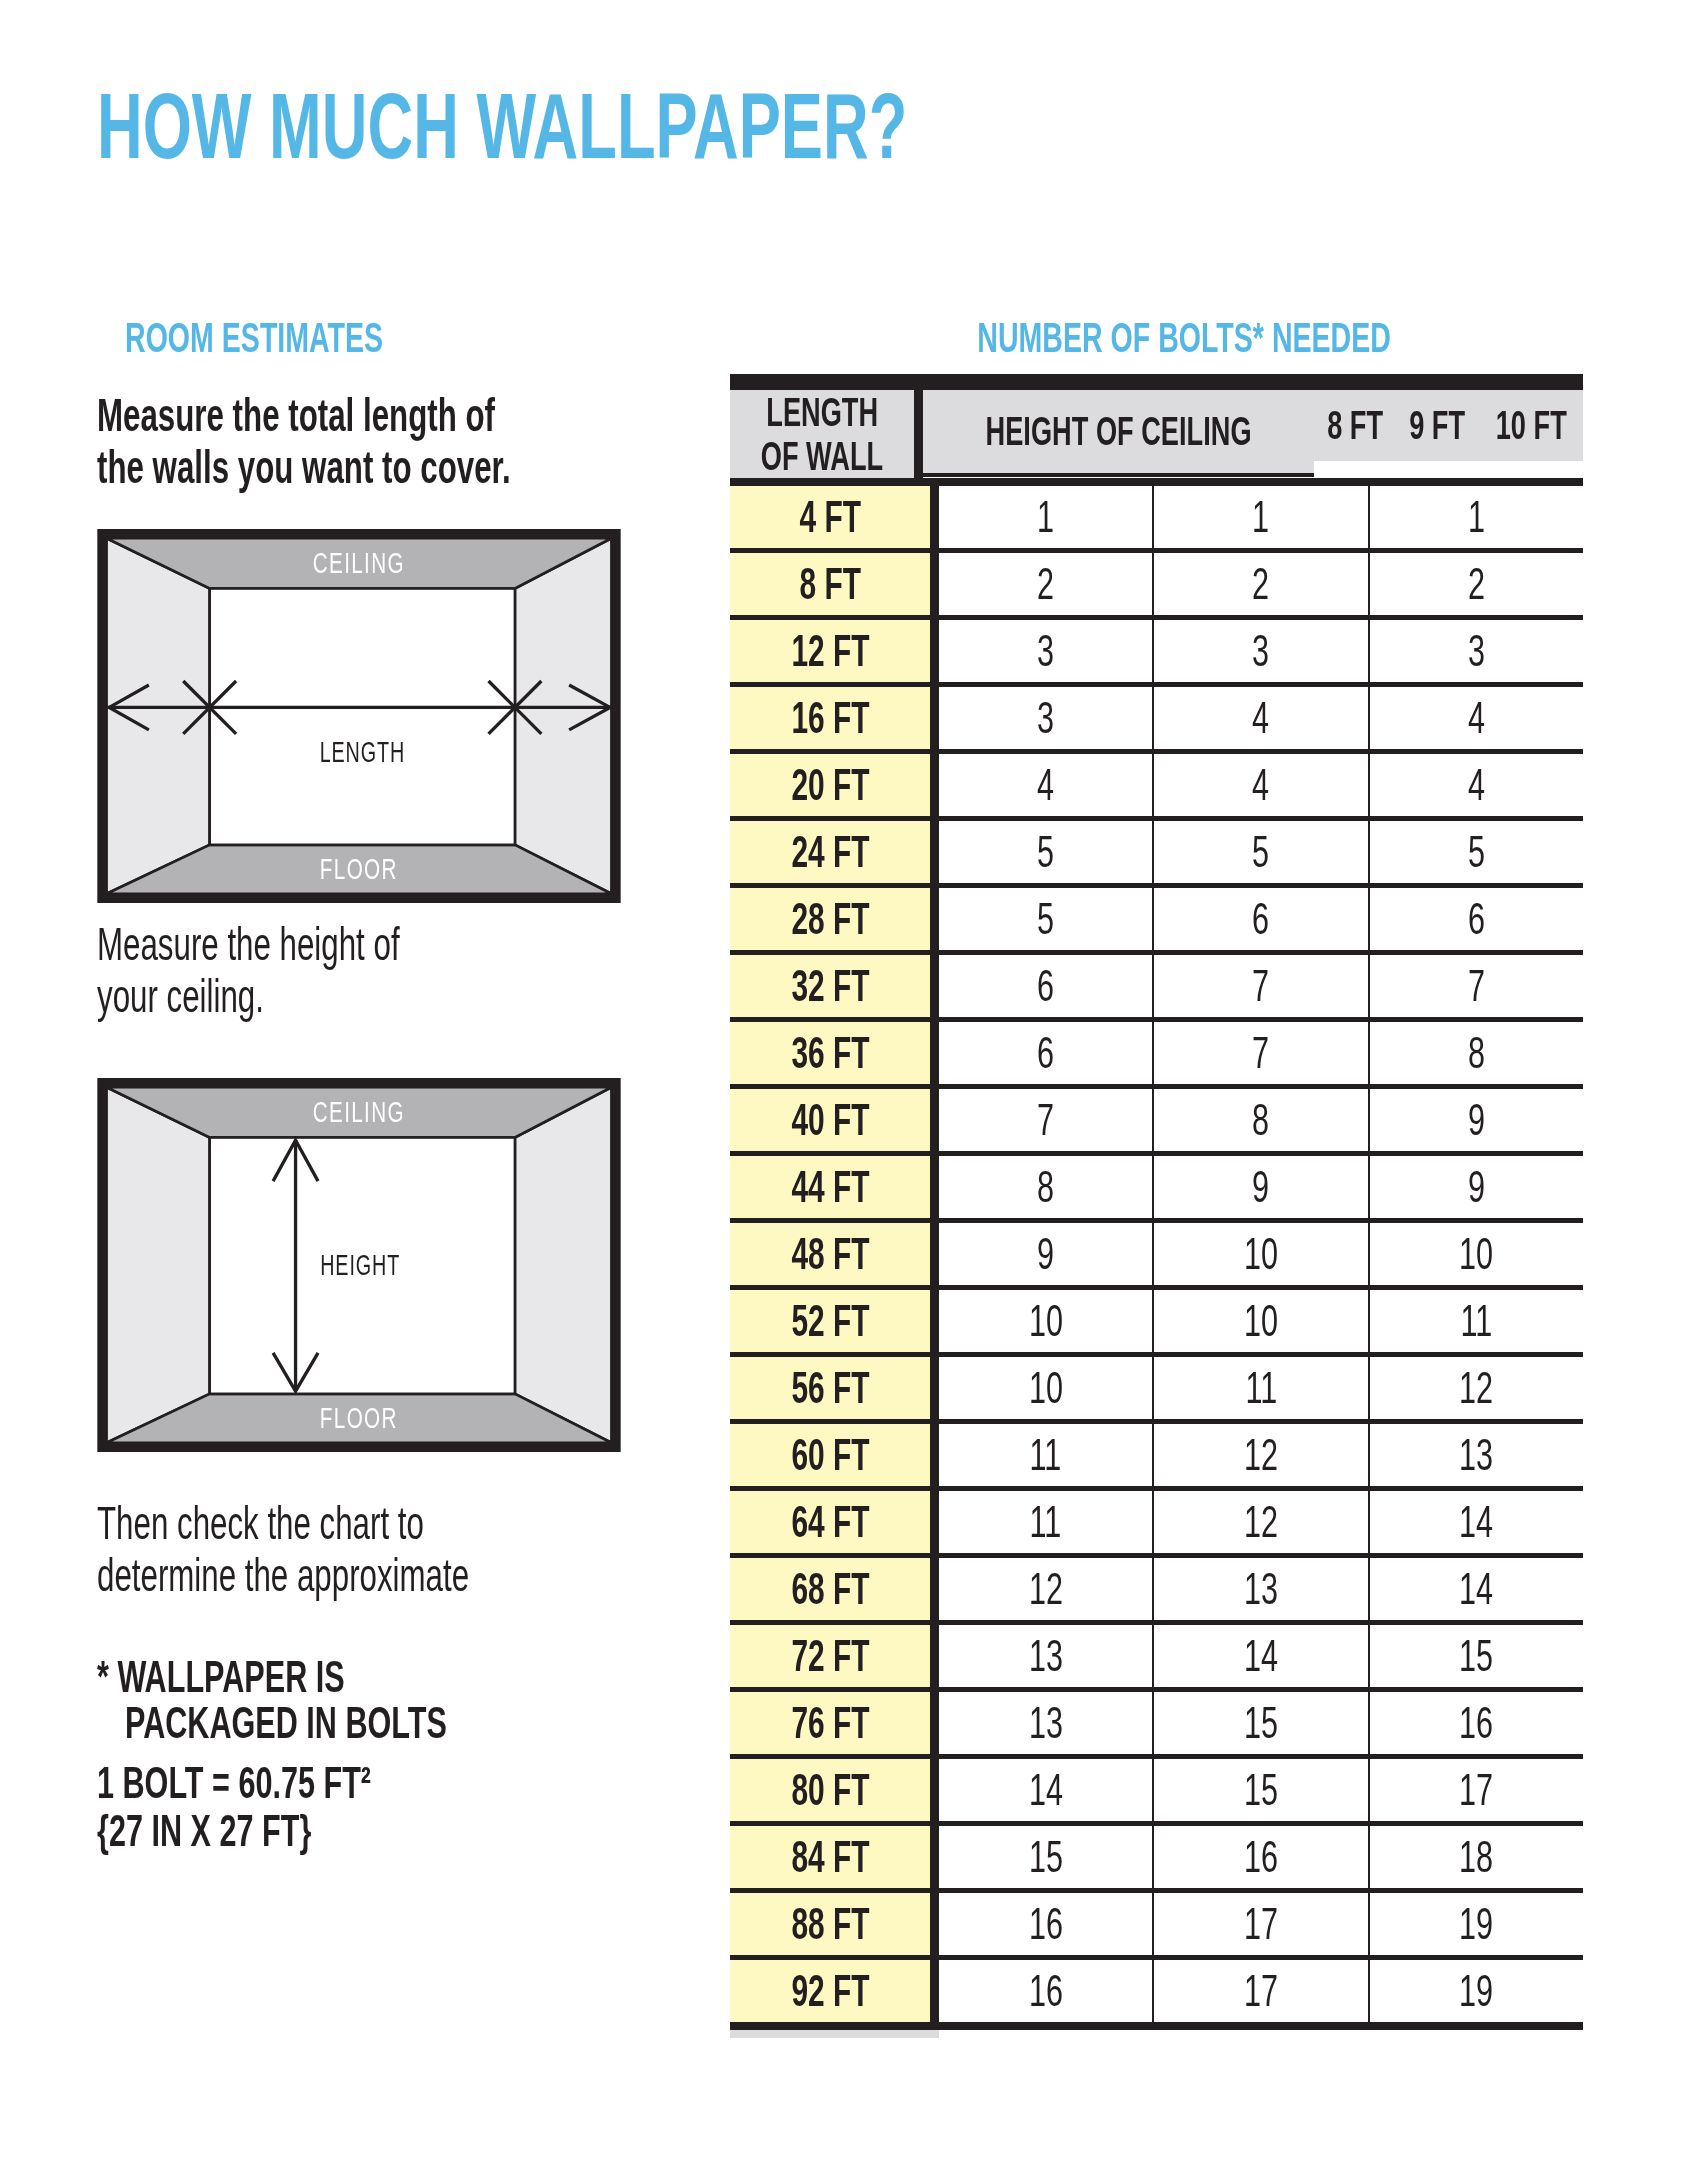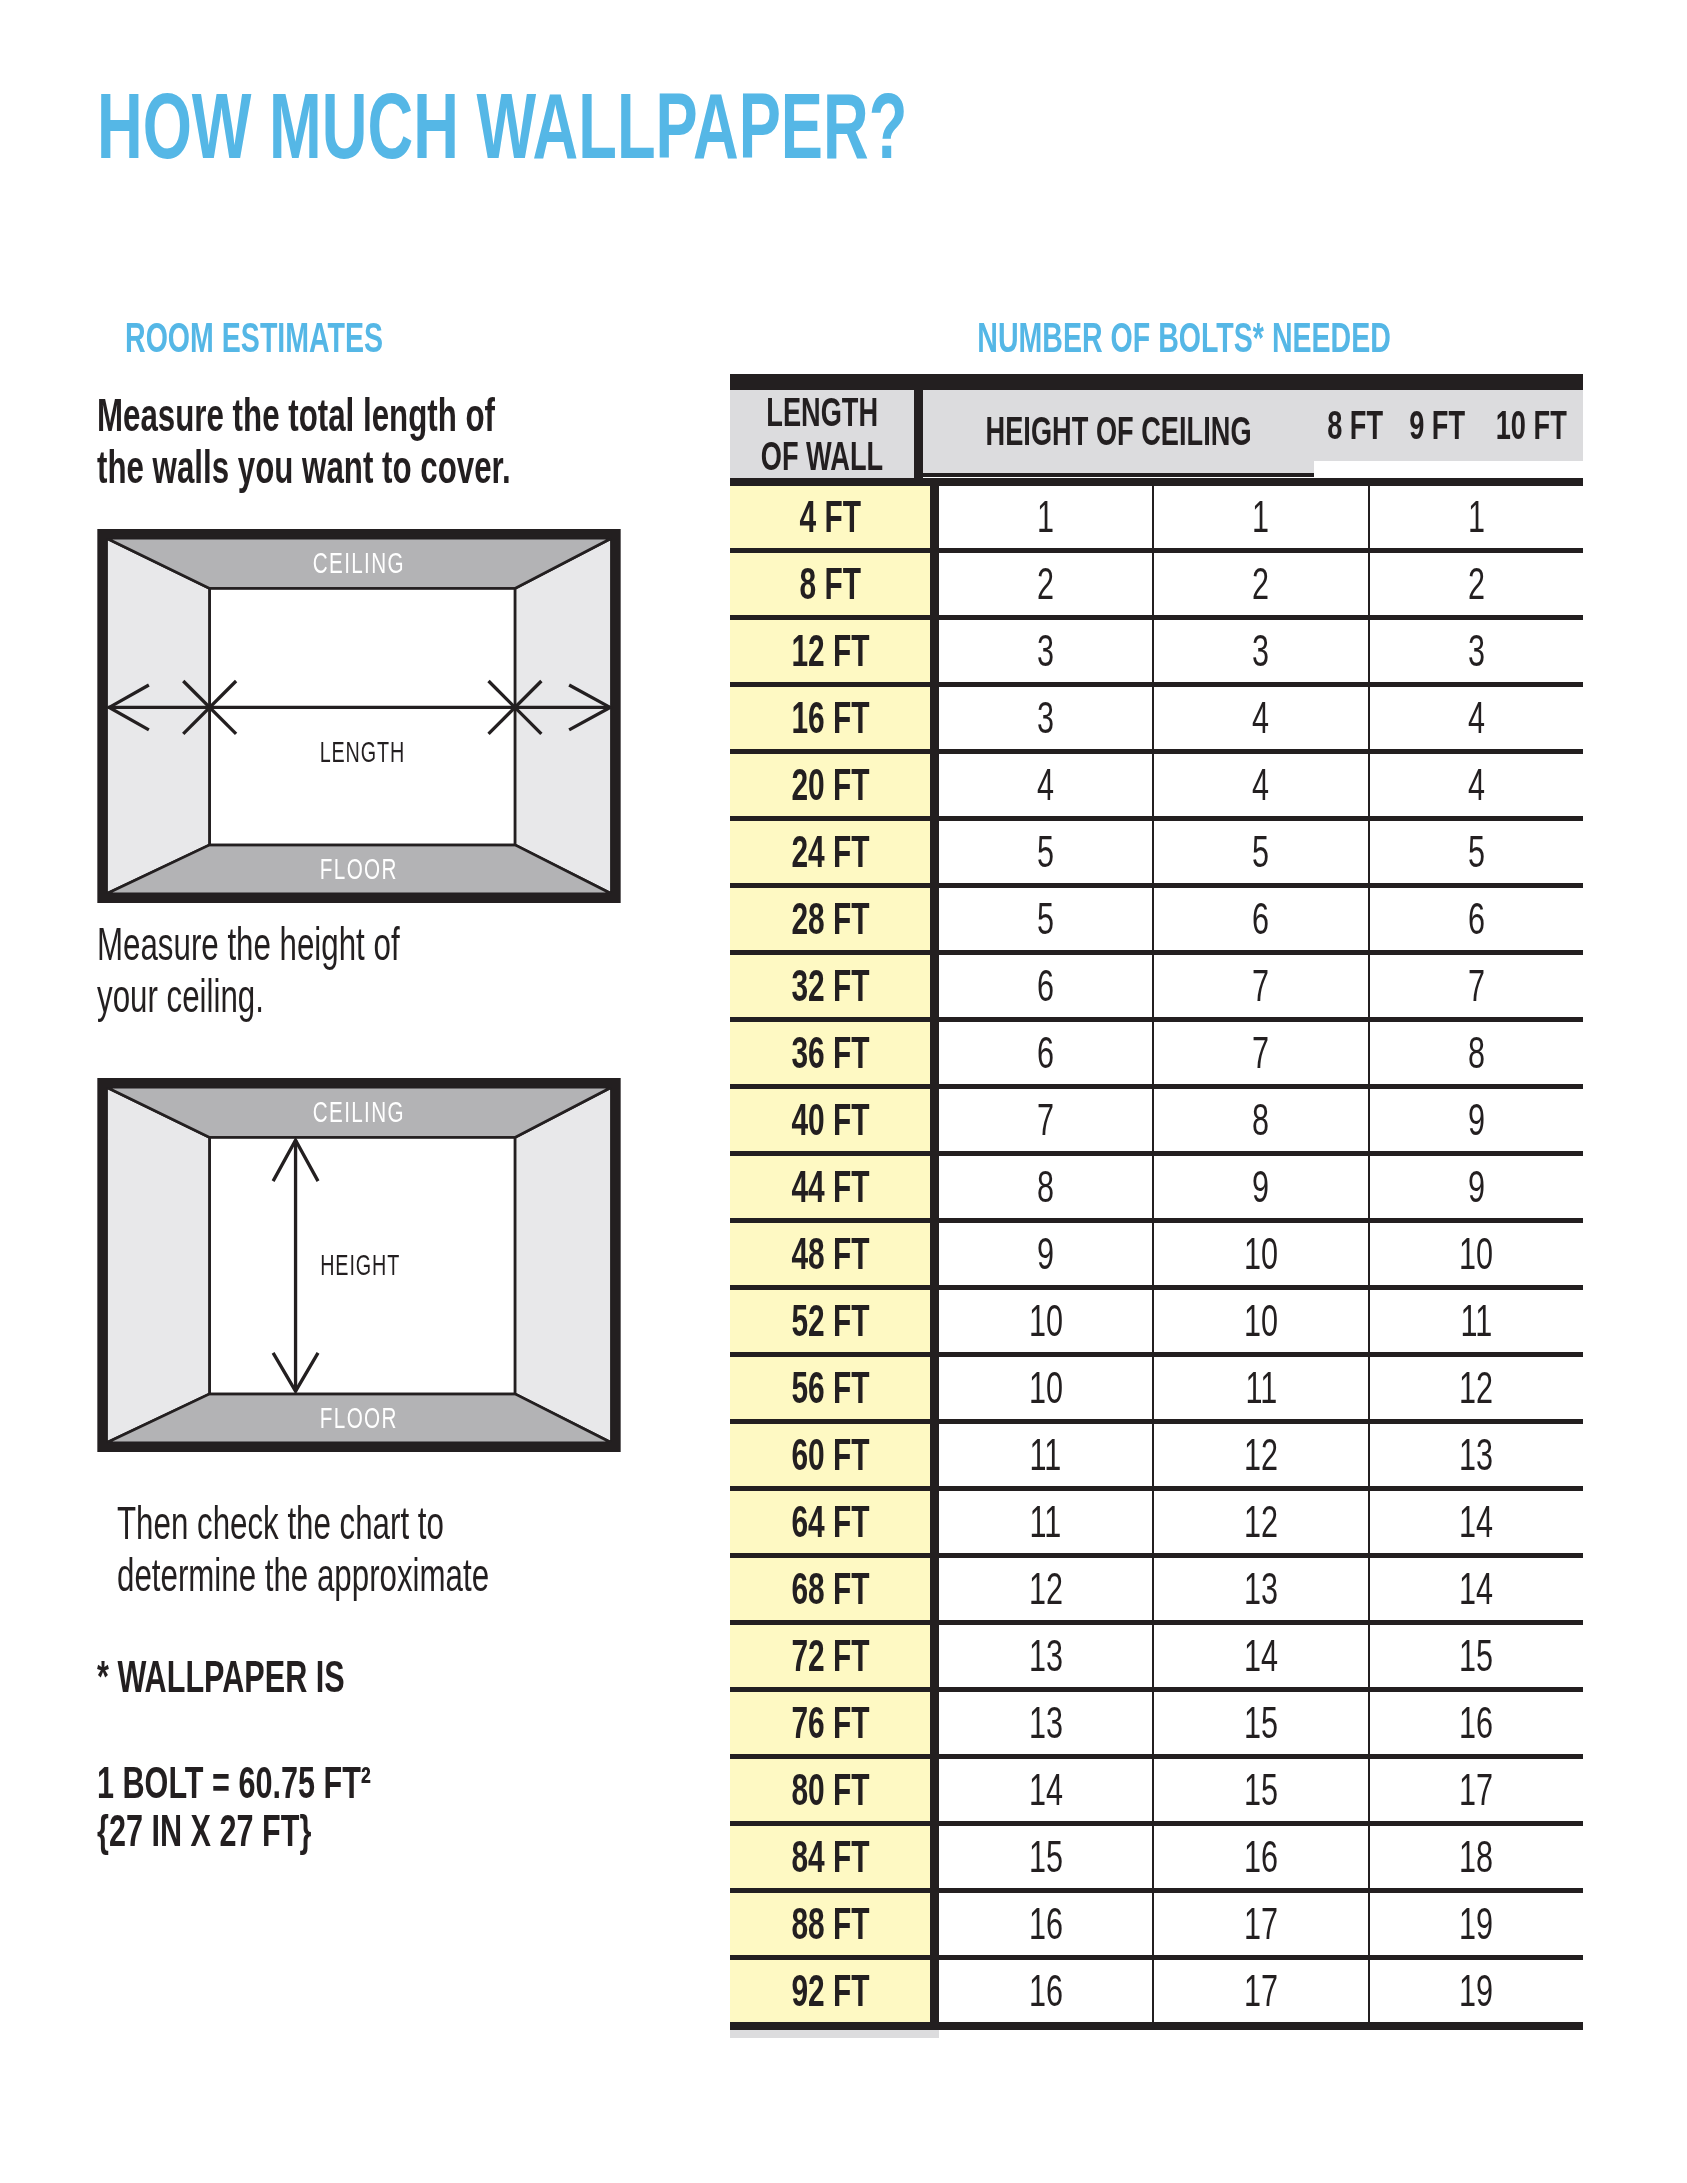--- a/index.html
+++ b/index.html
@@ -11,21 +11,21 @@
   .abs{position:absolute;}
 
   .title{left:97px;top:78px;font-size:93px;line-height:1.05;font-weight:bold;color:#55B7E6;}
   .h2{font-size:42px;font-weight:bold;color:#55B7E6;line-height:1.05;margin-left:28px;}
   .h2-left{left:97px;top:316px;}
   .h2-table{left:730px;top:316px;width:853px;text-align:center;}
 
   .para{font-size:46px;line-height:52px;color:#231F20;}
   .p1{left:97px;top:389px;font-weight:bold;}
   .p2{left:97px;top:918px;}
-  .p3{left:97px;top:1497px;margin-left:20px;}
+  .p3{left:97px;top:1497px;}
   .line{height:52px;}
 
   .foot{font-size:45px;font-weight:bold;line-height:46px;}
   .f1{left:97px;top:1654px;}
   .f1 .indent{padding-left:28px;}
   .f2{left:97px;top:1759px;line-height:48px;}
 
   .diagram{left:97px;top:529px;width:524px;height:374px;}
   .diagram2{top:1078px;}
 
@@ -110,20 +110,21 @@
     <text x="496" y="298" transform="scale(0.68 1)" text-anchor="start" font-size="44" letter-spacing="2" fill="#231F20">HEIGHT</text>
   </svg>
 
   <div class="abs para p3">
     <div class="line"><span class="cx cxl">Then check the chart to</span></div>
     <div class="line"><span class="cx cxl">determine the approximate</span></div>
   </div>
 
   <div class="abs foot f1">
     <div><span class="cx cxl">* WALLPAPER IS</span></div>
+    <div class="indent"><span class="cx cxl">PACKAGED IN BOLTS</span></div>
   </div>
 
   <div class="abs foot f2">
     <div><span class="cx cxl">1 BOLT = 60.75 FT²</span></div>
     <div><span class="cx cxl">{27 IN X 27 FT}</span></div>
   </div>
 
   <div class="abs tbl">
     <div class="t-topbar"></div>
     <div class="t-header">

